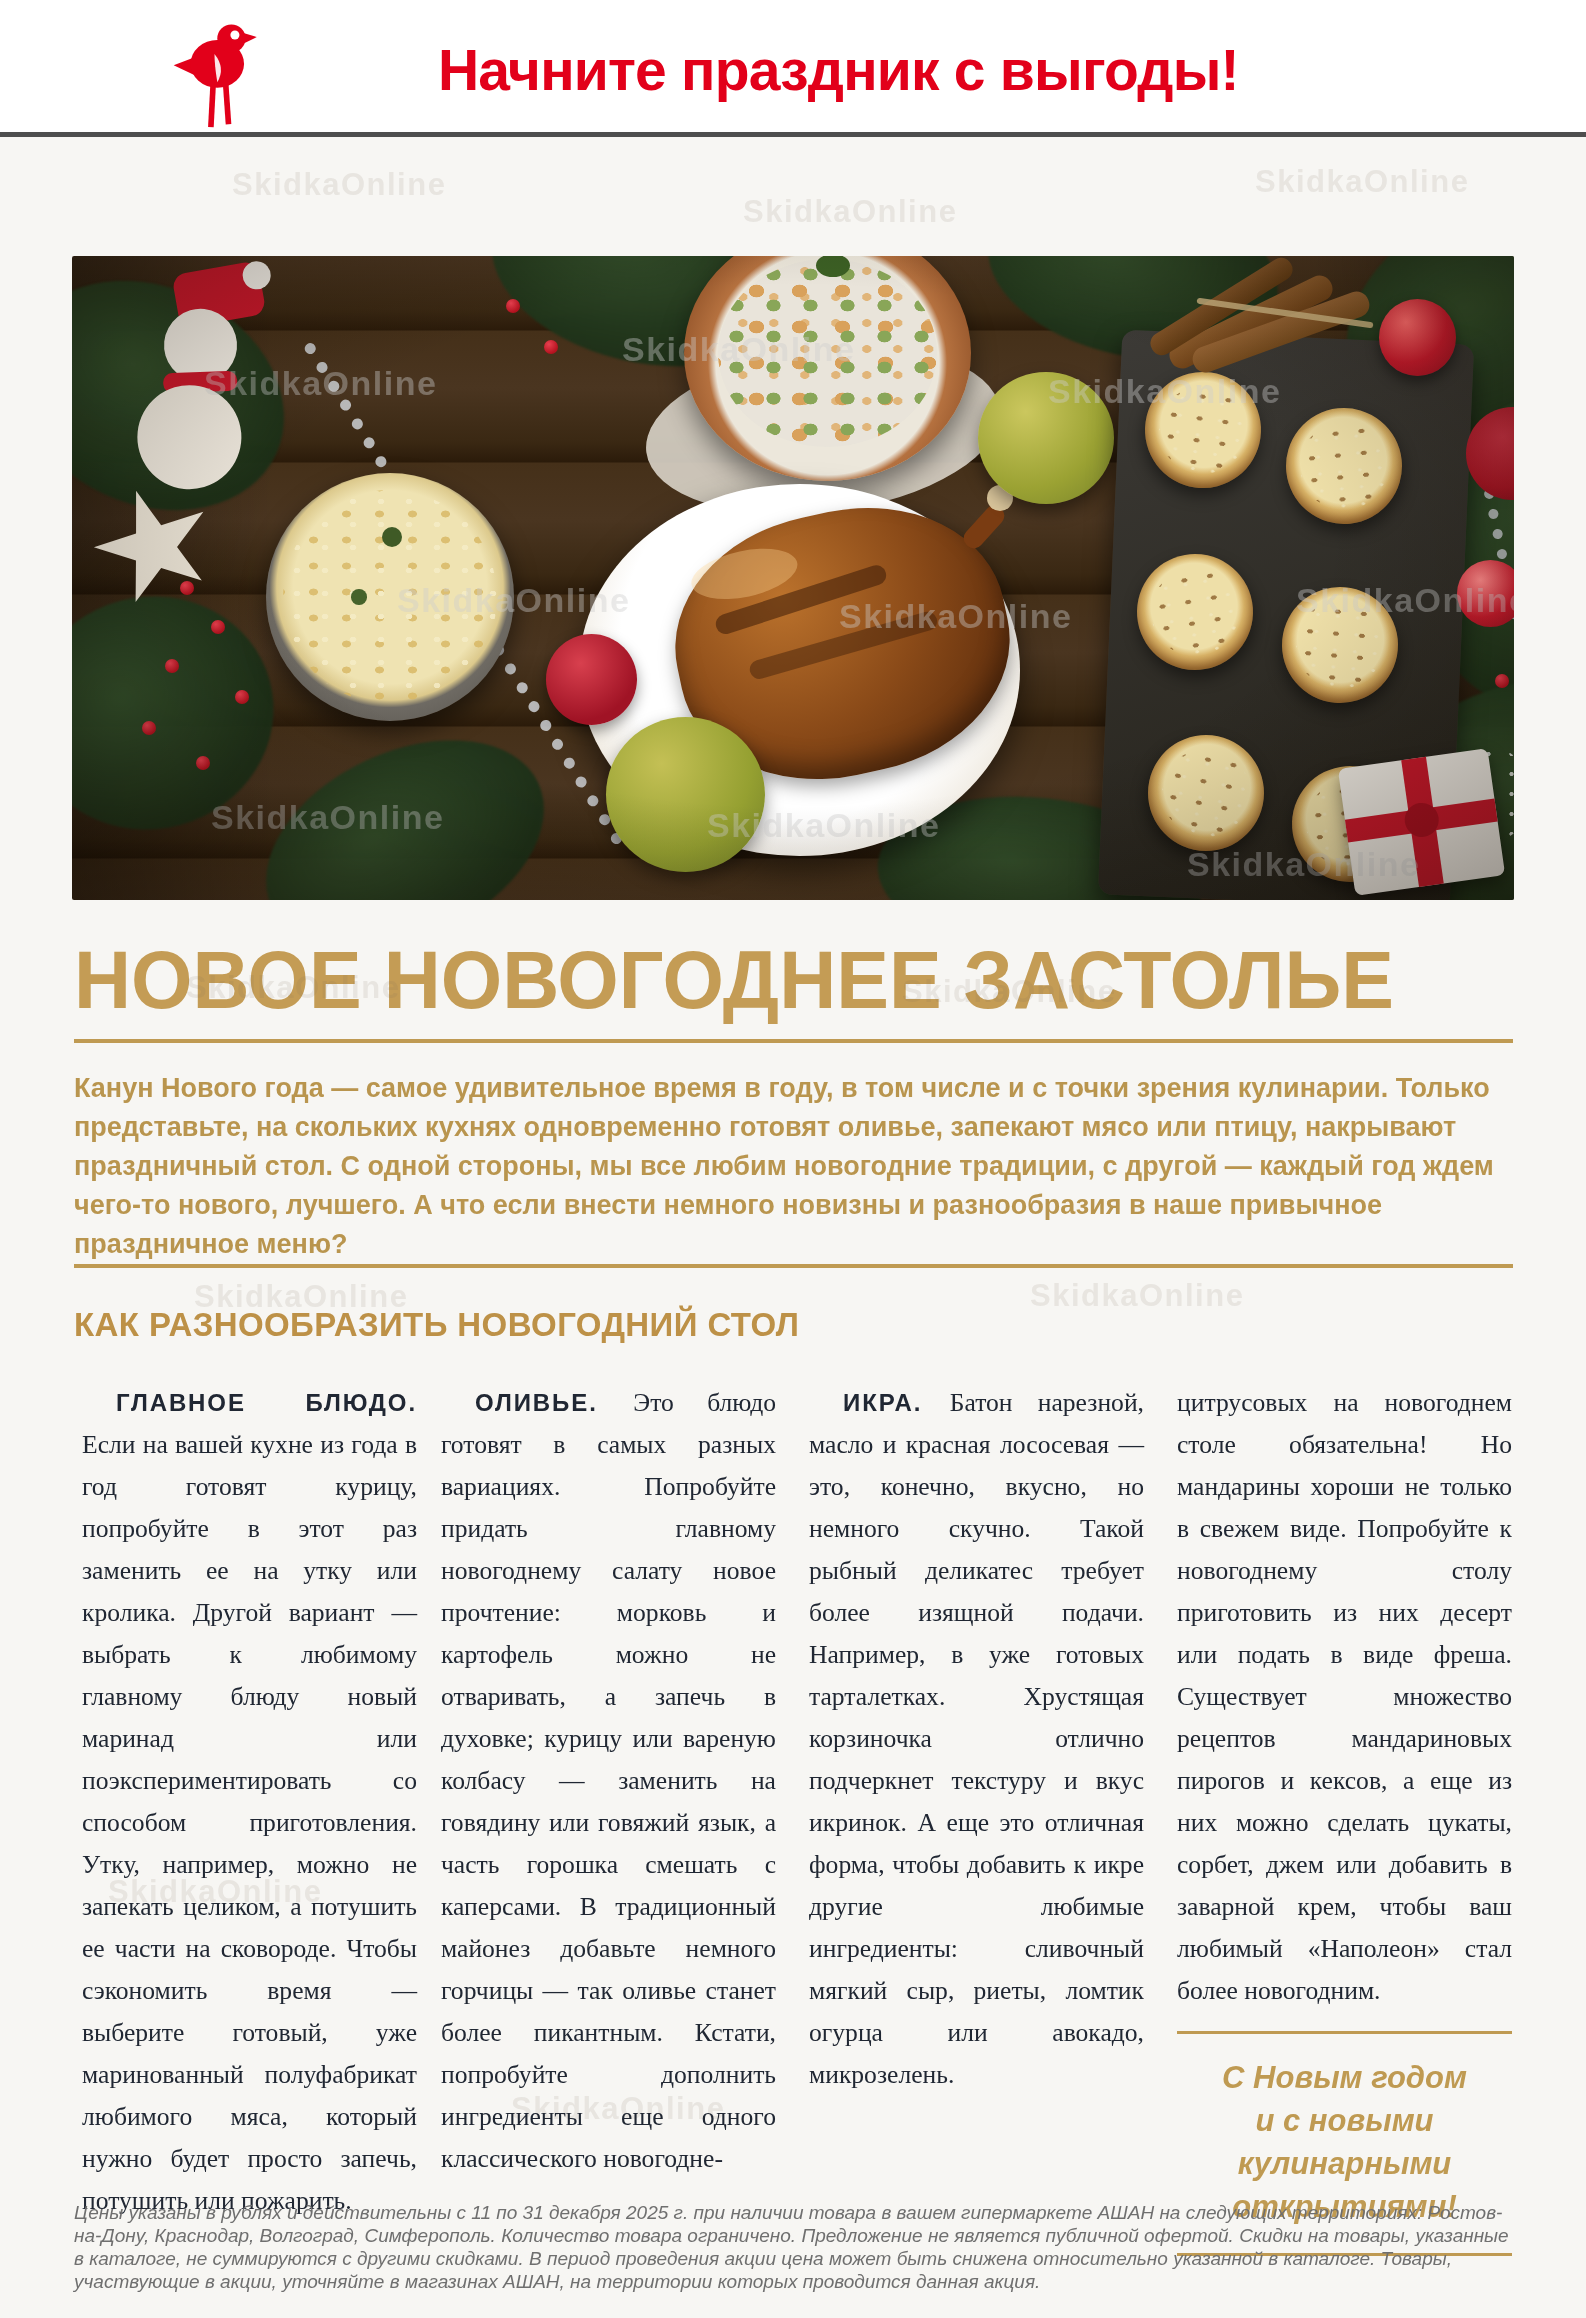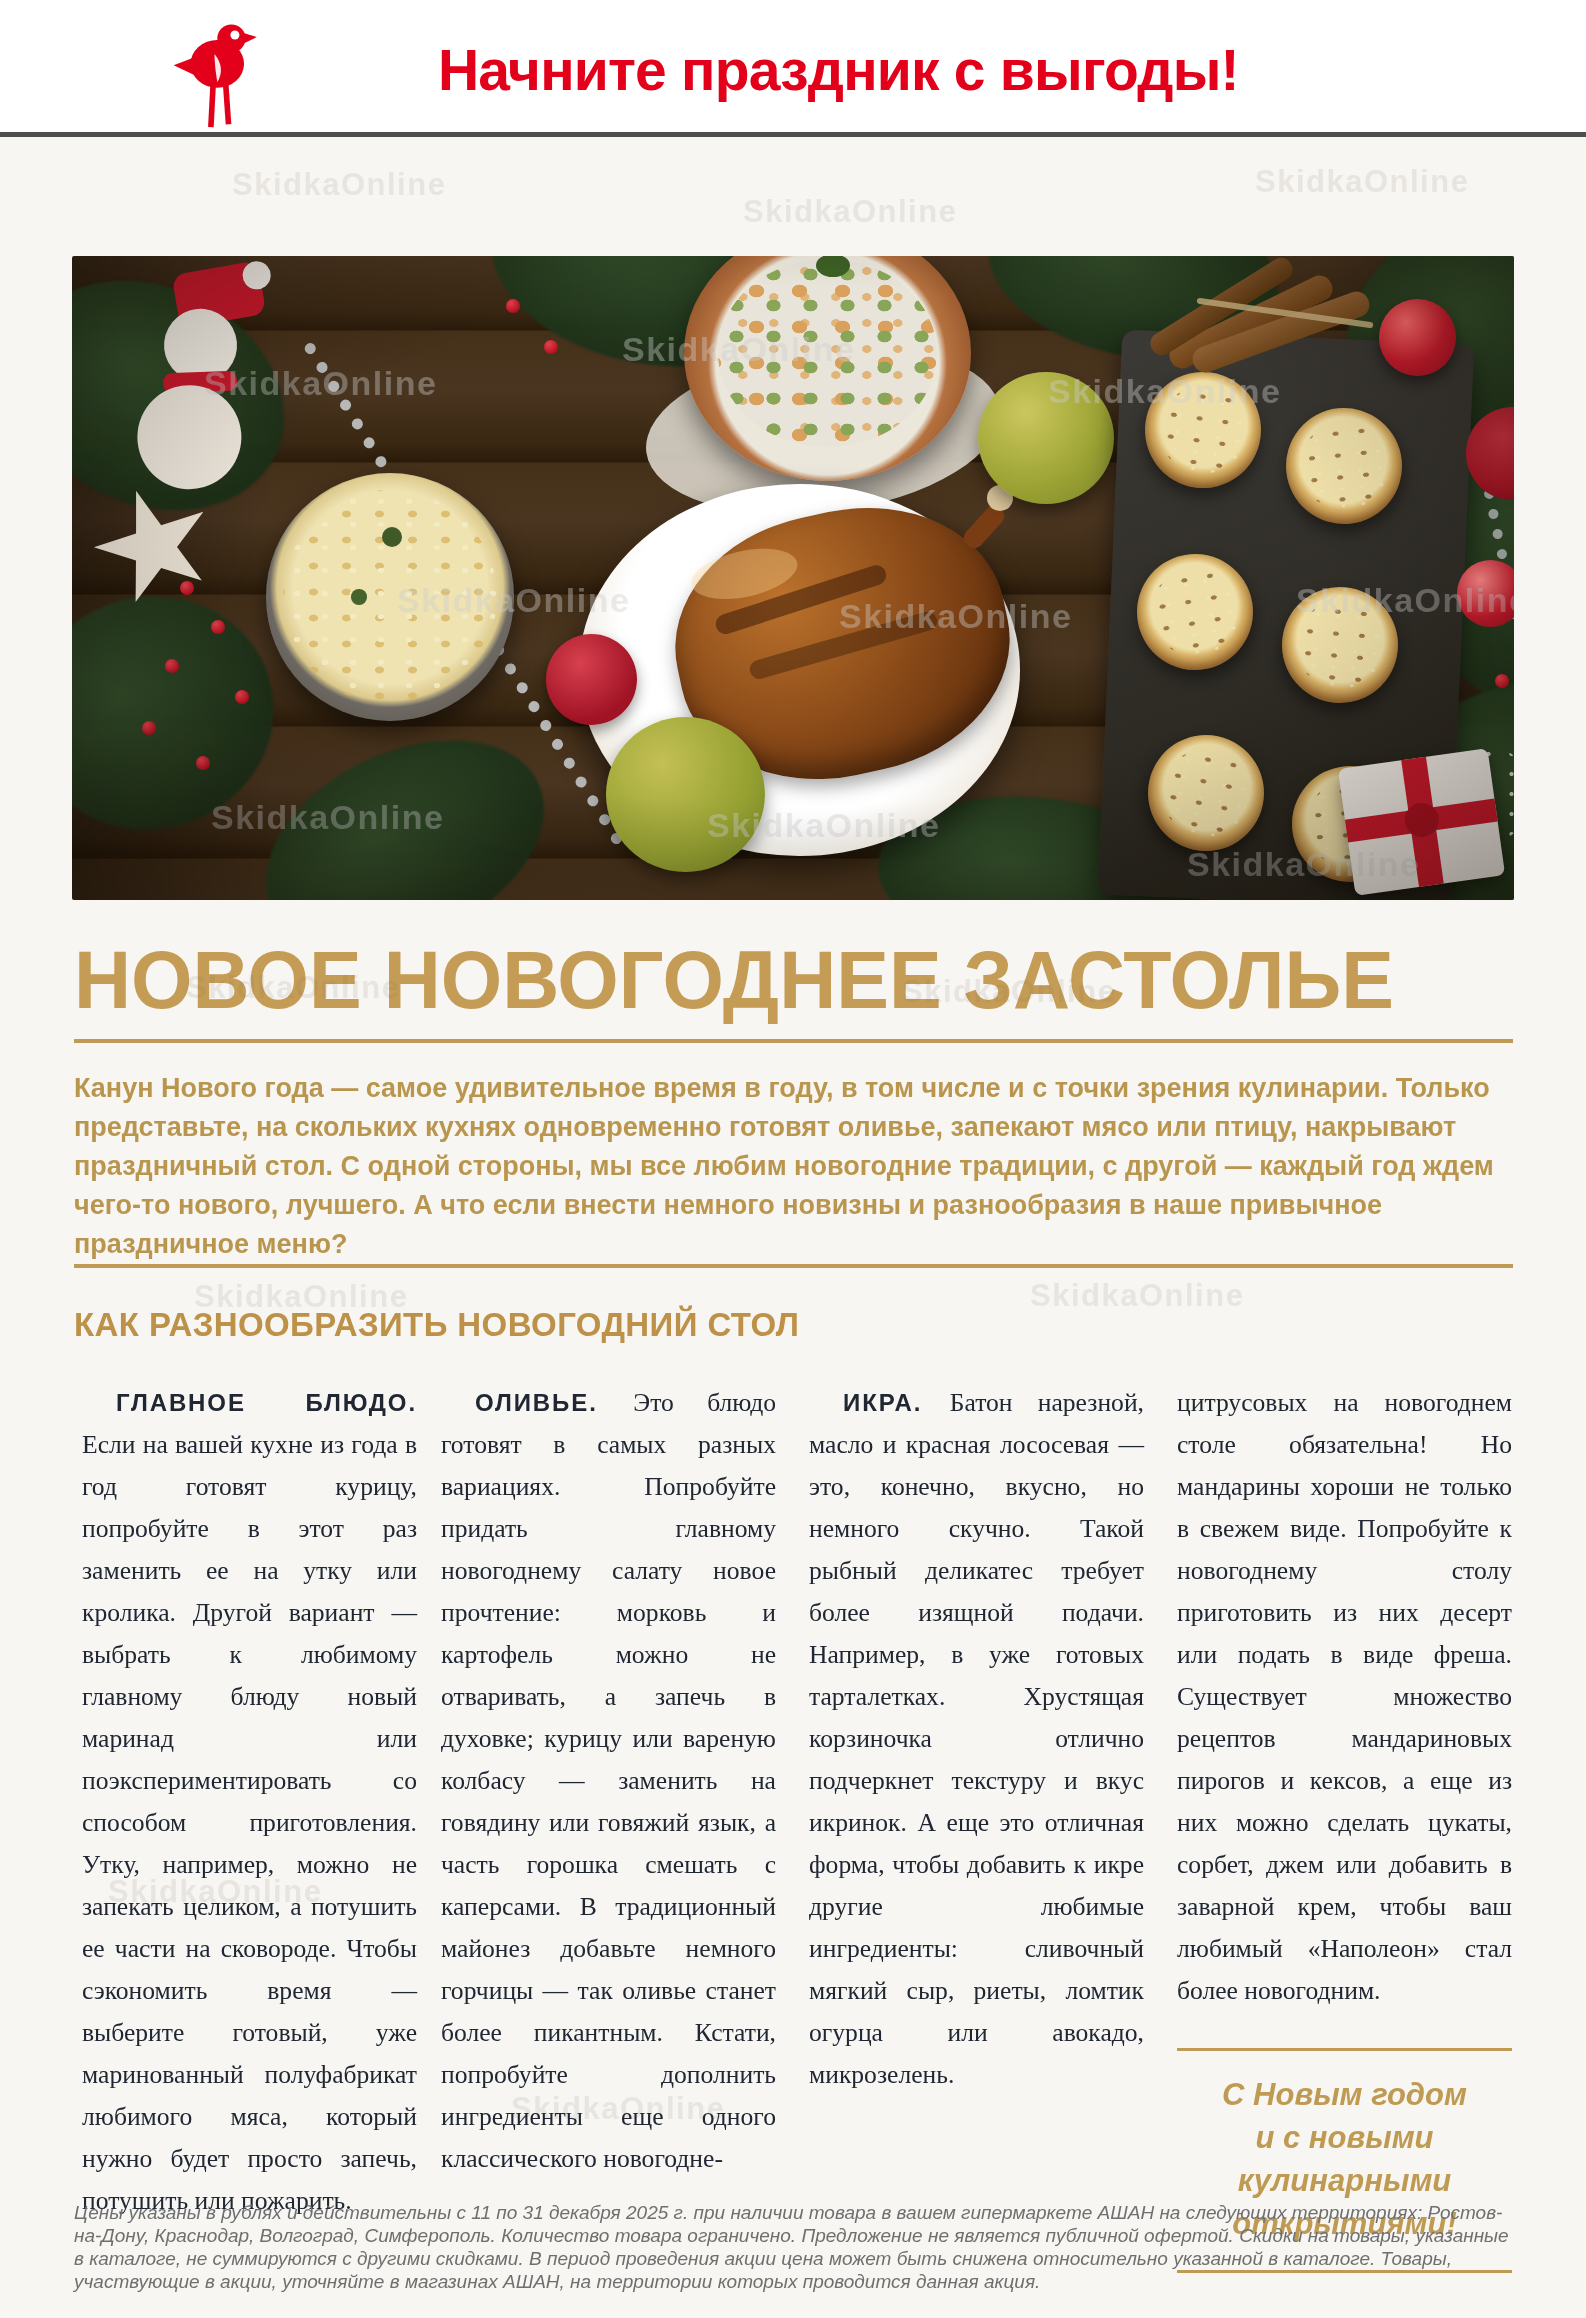--- a/index.html
+++ b/index.html
@@ -42,21 +42,21 @@
          line-height:39px;color:#b9954e;text-align:left;}
   .subhead{position:absolute;left:74px;top:1306px;font-size:33px;font-weight:bold;
            color:#bd9147;letter-spacing:0.4px;white-space:nowrap;}
 
   .bcol{position:absolute;top:1382px;width:335px;font-family:"Liberation Serif",serif;
         font-size:25.6px;line-height:42px;color:#202733;text-align:justify;}
   .bcol p{margin:0;text-indent:34px;}
   .bcol p.cont{text-indent:0;}
   .lead{font-family:"Liberation Sans",sans-serif;font-weight:bold;font-size:24px;letter-spacing:1.9px;}
 
-  .closing{margin-top:36px;border-top:3.1px solid #bf9a52;border-bottom:3.1px solid #bf9a52;
+  .closing{margin-top:19px;border-top:3.1px solid #bf9a52;border-bottom:3.1px solid #bf9a52;
            padding:22px 0 25px;text-align:center;color:#bf9a52;
            font-family:"Liberation Sans",sans-serif;font-style:italic;font-weight:bold;
            font-size:31px;line-height:43px;text-indent:0;}
 
   .footer{position:absolute;left:74px;top:2201px;width:1442px;font-size:19px;line-height:23px;
           color:#6f6f6f;font-style:italic;}
 </style>
 </head>
 <body>
 

